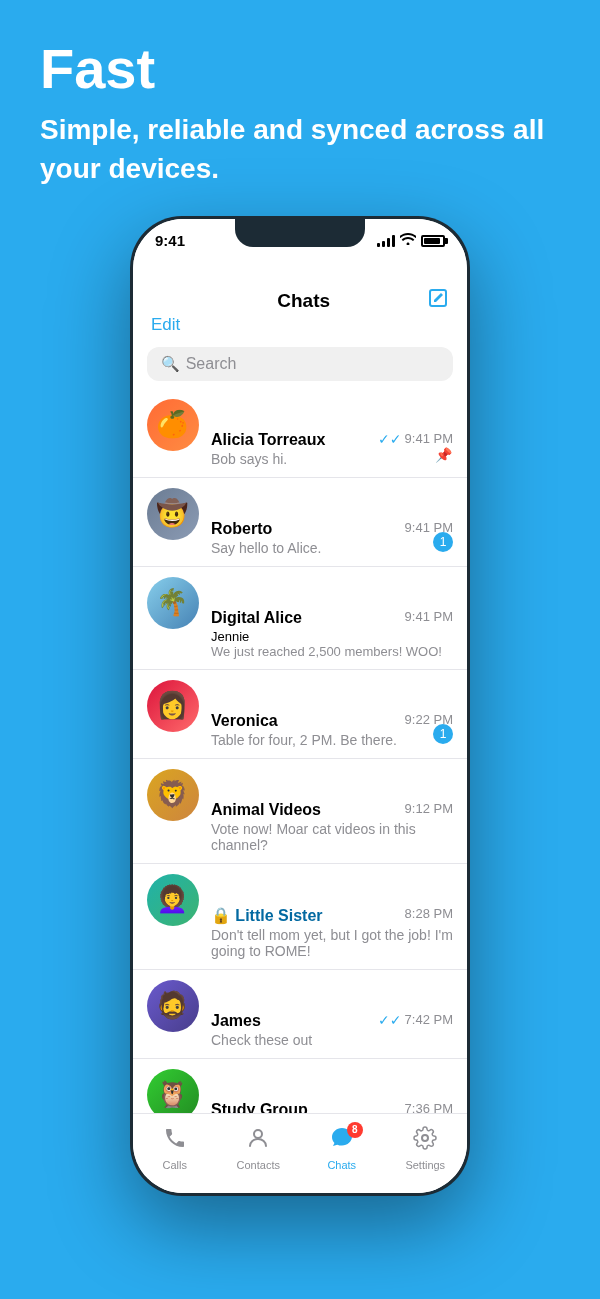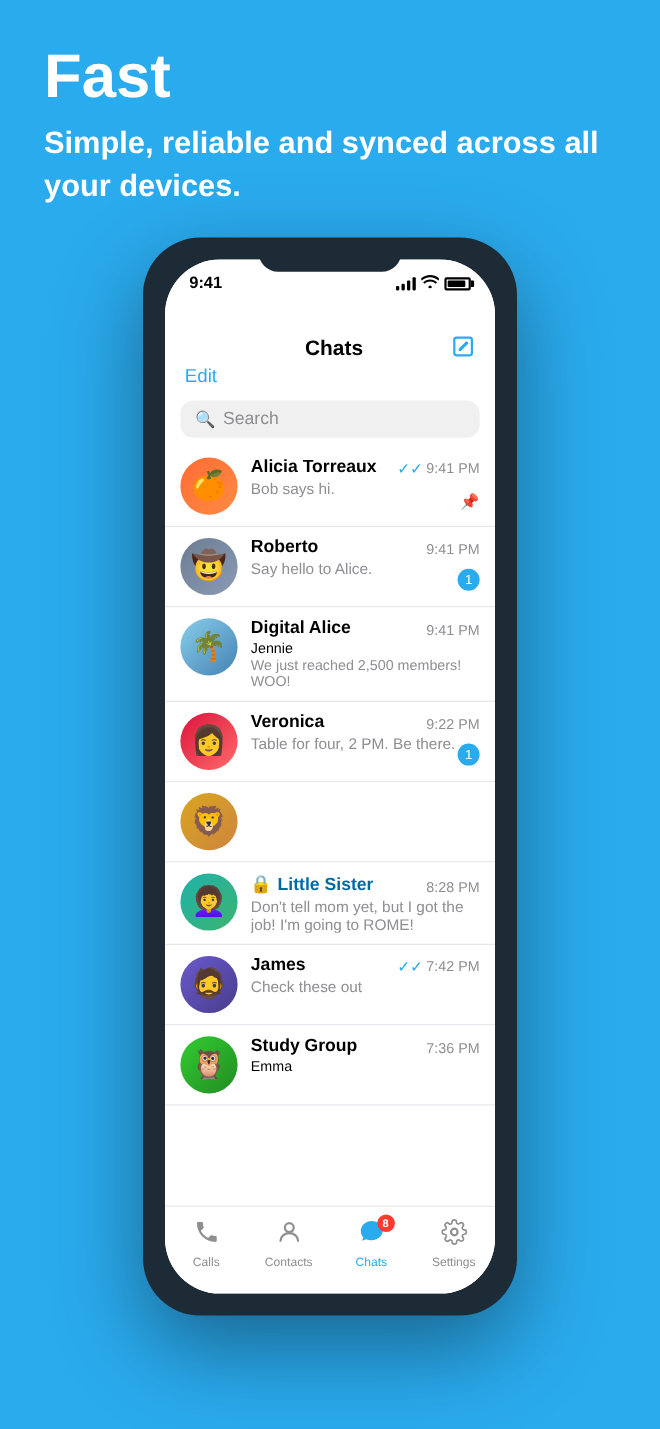--- a/index.html
+++ b/index.html
@@ -37,21 +37,21 @@
       width: 340px;
       height: 980px;
       position: relative;
     }
 
     .phone-shell {
       width: 340px;
       height: 980px;
       background: #1c2b35;
       border-radius: 52px;
-      padding: 20px;
+      padding: 3px;
       box-shadow: 0 30px 80px rgba(0,0,0,0.4);
       position: relative;
     }
 
     .phone-inner {
       width: 100%;
       height: 100%;
       background: white;
       border-radius: 50px;
       overflow: hidden;
@@ -208,22 +208,23 @@
       font-weight: bold;
       color: white;
     }
     .chat-content {
       flex: 1;
       min-width: 0;
     }
     .chat-top {
       display: flex;
       justify-content: space-between;
-      align-items: flex-end;
+      align-items: flex-start;
       margin-bottom: 2px;
+      margin-top: 32px;
     }
     .chat-name {
       font-size: 16px;
       font-weight: 700;
       color: #000;
     }
     .chat-name.green {
       color: #0369a1;
     }
     .chat-time {
@@ -438,20 +439,27 @@
             </div>
             <div class="chat-preview">Table for four, 2 PM. Be there.</div>
           </div>
           <div class="badge">1</div>
         </div>
 
         <div class="chat-item">
           <div class="avatar av-animal">
             <span style="font-size:26px;">🦁</span>
           </div>
+          <div class="chat-content">
+            <div class="chat-top">
+              <span class="chat-name">Animal Videos</span>
+              <span class="chat-time">9:12 PM</span>
+            </div>
+            <div class="chat-preview two-line">Vote now! Moar cat videos in this channel?</div>
+          </div>
         </div>
 
         <div class="chat-item">
           <div class="avatar av-sister">
             <span style="font-size:26px;">👩‍🦱</span>
           </div>
           <div class="chat-content">
             <div class="chat-top">
               <span class="chat-name green">
                 <span>🔒</span> Little Sister

